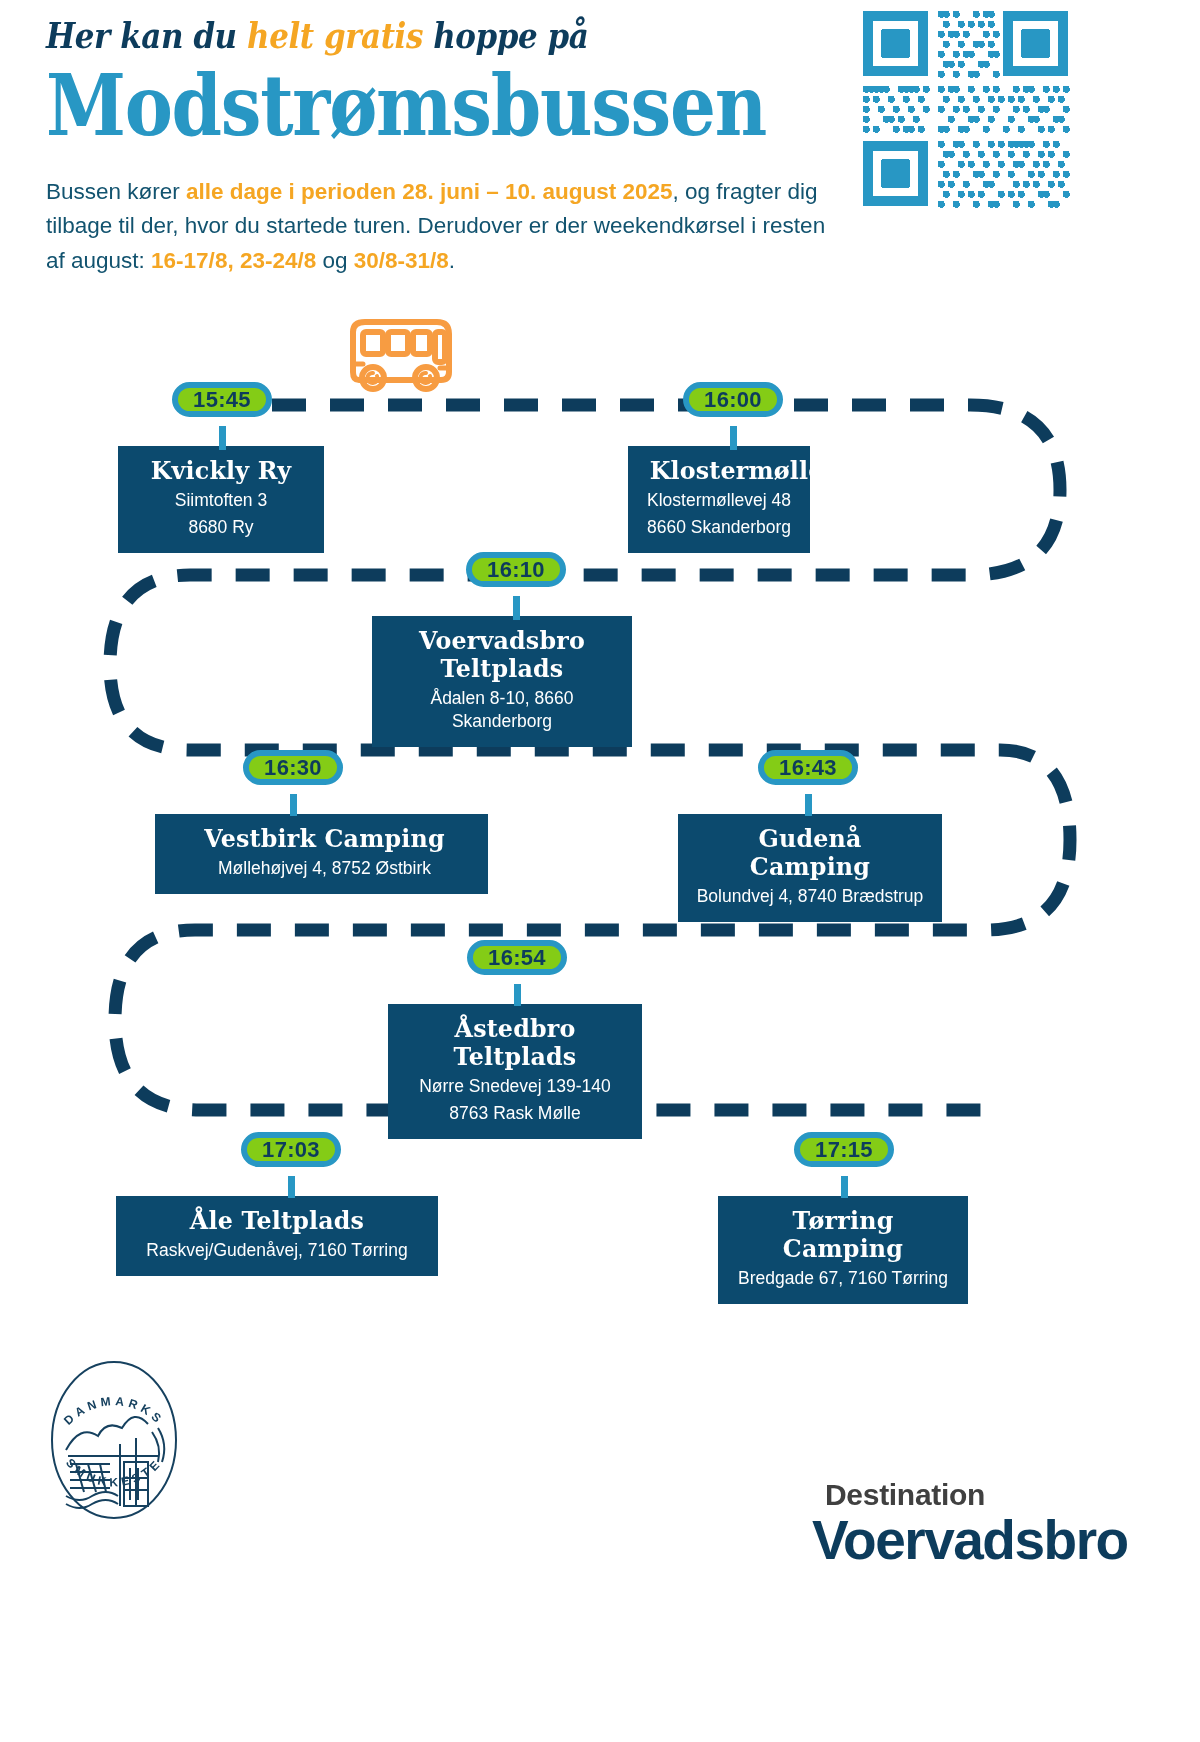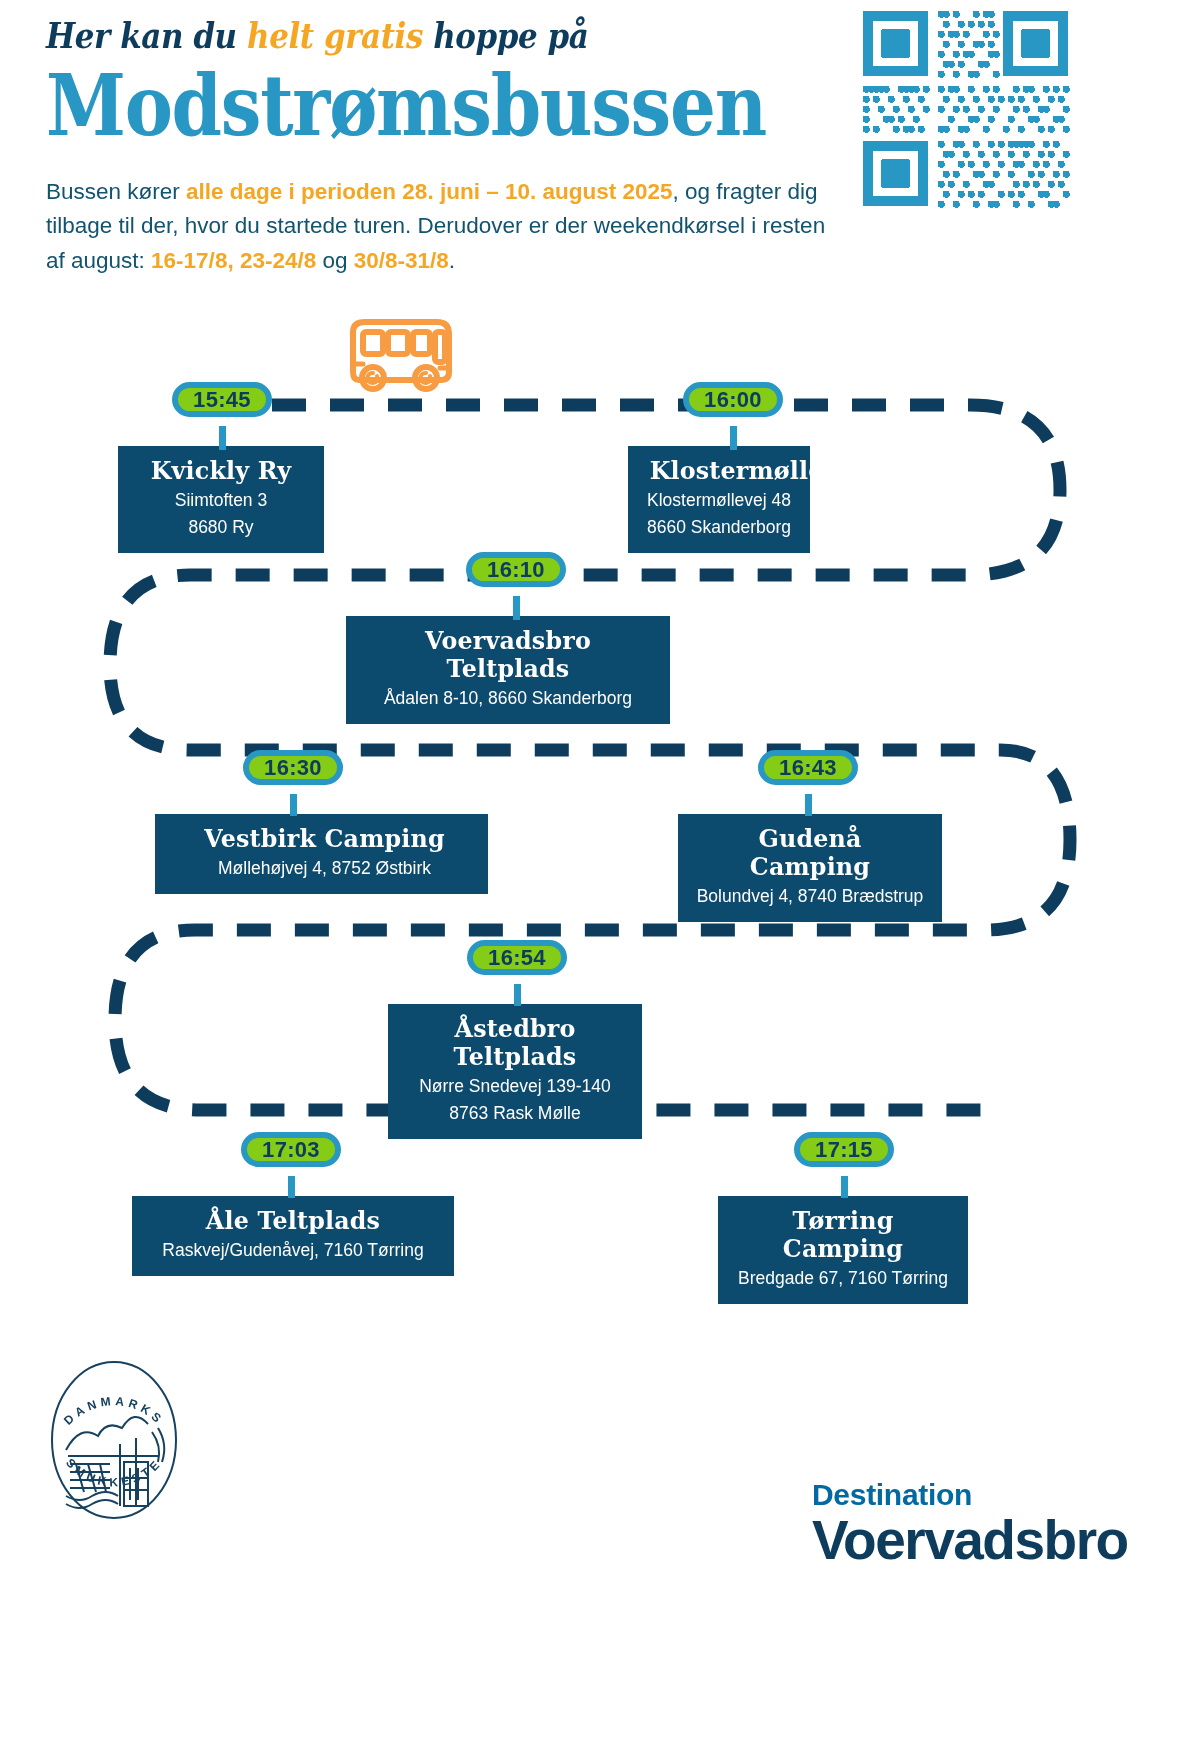--- a/index.html
+++ b/index.html
@@ -107,21 +107,21 @@
     position: absolute;
     width: 7px;
     background: #2897c4;
     z-index: 2;
   }
 
   
   #dkslogo { position: absolute; left: 34px; top: 1332px; width: 160px; height: 215px; }
   #kystlogo { position: absolute; left: 812px; top: 1478px; width: 350px; }
   #kystlogo .dest {
-    font-size: 30px; font-weight: bold; color: #0369a1; letter-spacing: -0.3px;
+    font-size: 30px; font-weight: bold; color: #404040; letter-spacing: -0.3px; margin-left: 13px;
   }
   #kystlogo .kyst {
     font-size: 55px; font-weight: bold; color: #0d3c5c;
     line-height: 0.98; letter-spacing: -1.5px; margin-top: 2px;
   }
 </style>
 </head>
 <body>
 
 <div id="header">
@@ -386,21 +386,21 @@
   <div class="stopbox" style="left:628px; top:146px; width:182px;">
     <div class="nm">Klostermølle</div>
     <div class="ad">Klostermøllevej 48</div>
     <div class="ad">8660 Skanderborg</div>
   </div>
 
   <div class="timepill" style="left:466px; top:252px; width:100px;">
     <span>16:10</span>
   </div>
   <div class="stem" style="left:513px; top:296px; height:24px;"></div>
-  <div class="stopbox" style="left:346px; top:316px; width:324px;">
+  <div class="stopbox" style="left:372px; top:316px; width:260px;">
     <div class="nm">Voervadsbro Teltplads</div>
     <div class="ad">Ådalen 8-10, 8660 Skanderborg</div>
   </div>
 
   <div class="timepill" style="left:243px; top:450px; width:100px;">
     <span>16:30</span>
   </div>
   <div class="stem" style="left:290px; top:494px; height:22px;"></div>
   <div class="stopbox" style="left:155px; top:514px; width:333px;padding-left:24px;">
     <div class="nm">Vestbirk Camping</div>
@@ -423,21 +423,21 @@
   <div class="stopbox" style="left:388px; top:704px; width:254px;">
     <div class="nm">Åstedbro Teltplads</div>
     <div class="ad">Nørre Snedevej 139-140</div>
     <div class="ad">8763 Rask Mølle</div>
   </div>
 
   <div class="timepill" style="left:241px; top:832px; width:100px;">
     <span>17:03</span>
   </div>
   <div class="stem" style="left:288px; top:876px; height:22px;"></div>
-  <div class="stopbox" style="left:132px; top:896px; width:322px;">
+  <div class="stopbox" style="left:116px; top:896px; width:322px;">
     <div class="nm">Åle Teltplads</div>
     <div class="ad">Raskvej/Gudenåvej, 7160 Tørring</div>
   </div>
 
   <div class="timepill" style="left:794px; top:832px; width:100px;">
     <span>17:15</span>
   </div>
   <div class="stem" style="left:841px; top:876px; height:22px;"></div>
   <div class="stopbox" style="left:718px; top:896px; width:250px;">
     <div class="nm">Tørring Camping</div>

